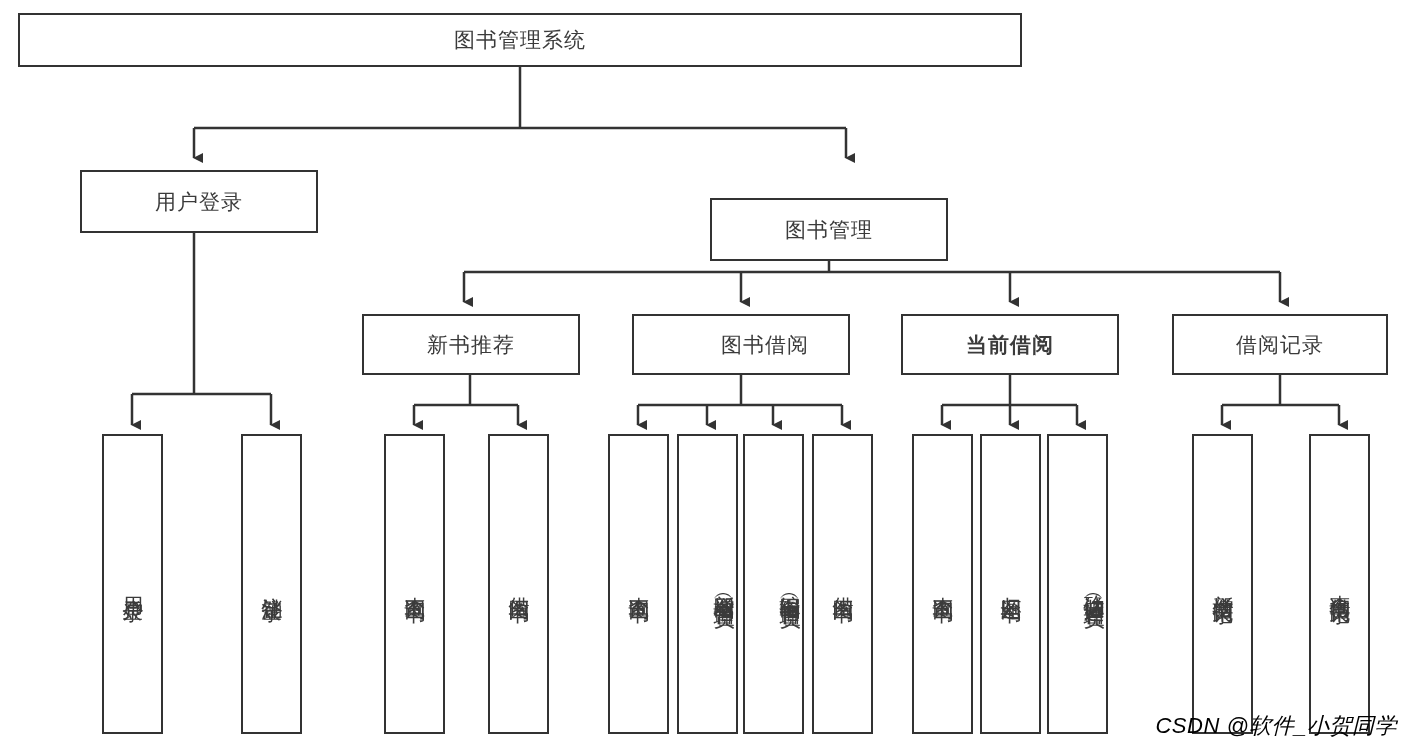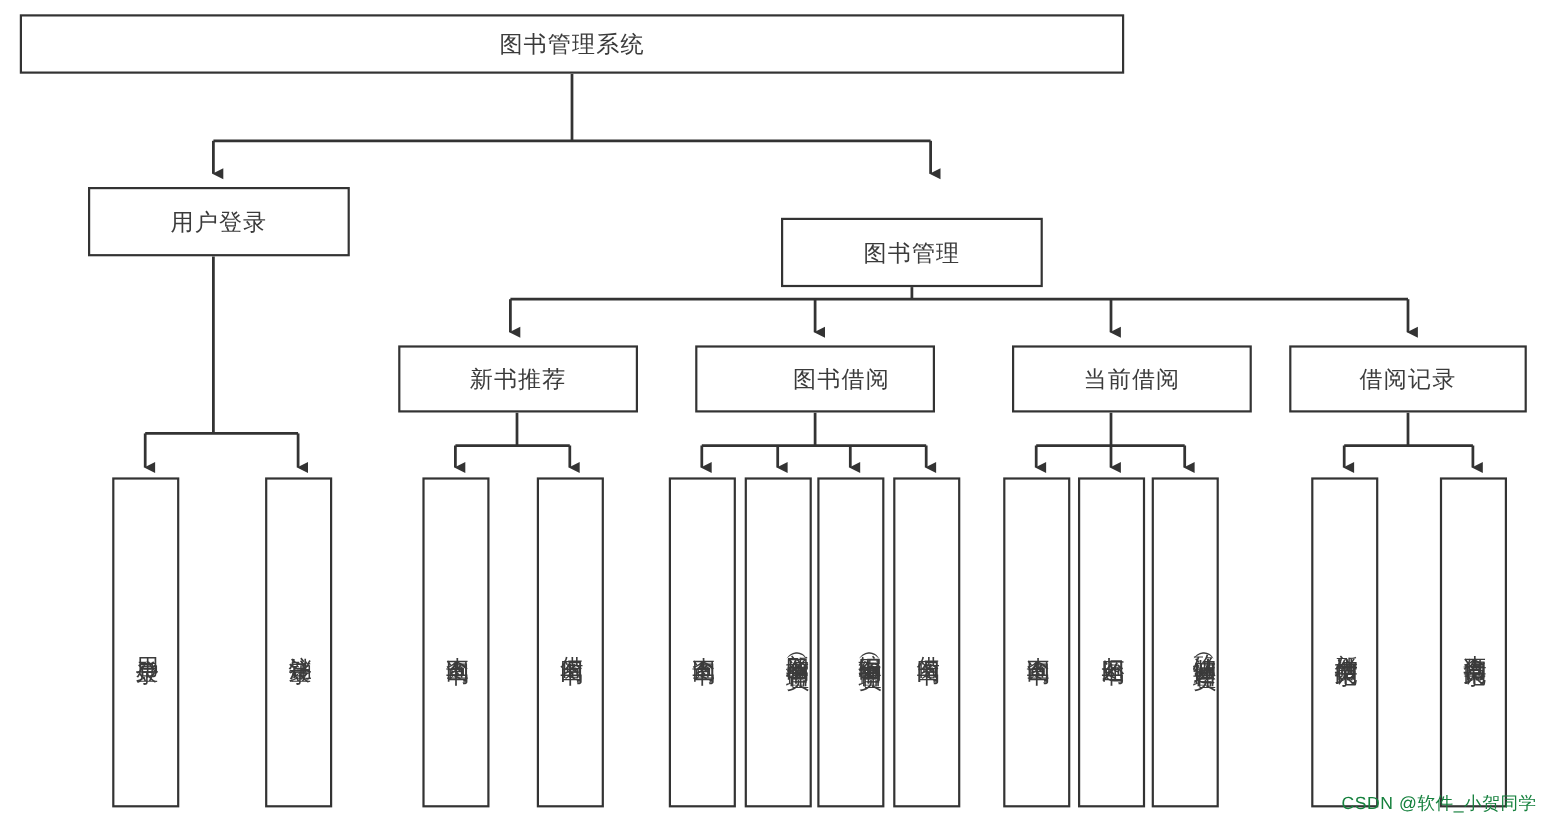--- a/index.html
+++ b/index.html
@@ -53,25 +53,26 @@
   .node-box.vertical.centered {
     align-items: center;
     padding-top: 0;
   }
   .node-label {
     display: block;
     white-space: nowrap;
   }
   .watermark {
     position: absolute;
-    color: #15803d;
-    font-size: 16px;
+    color: #000000;
+    font-size: 22px;
     letter-spacing: 0.5px;
     white-space: nowrap;
     user-select: none;
+    font-style: italic;
   }
 </style>
 </head>
 <body>
 
 <div id="diagram-root">
 
   <svg class="diagram-canvas" viewBox="0 0 1405 747">
     <defs>
       <marker id="arrowhead" markerWidth="11" markerHeight="11" refX="5.5" refY="9.5" orient="auto" markerUnits="userSpaceOnUse">
@@ -144,21 +145,21 @@
   <div class="node-box horizontal" style="left:710px; top:170px; width:238px; height:63px;margin-top:28px;">
     <span class="node-label">图书管理</span>
   </div>
 
   <div class="node-box horizontal" style="left:362px; top:314px; width:218px; height:61px;text-align:center;">
     <span class="node-label">新书推荐</span>
   </div>
   <div class="node-box horizontal" style="left:632px; top:314px; width:218px; height:61px;padding-left:48px;">
     <span class="node-label">图书借阅</span>
   </div>
-  <div class="node-box horizontal" style="left:920px; top:314px; width:218px; height:61px;">
+  <div class="node-box horizontal" style="left:901px; top:314px; width:218px; height:61px;font-weight:bold;">
     <span class="node-label">当前借阅</span>
   </div>
   <div class="node-box horizontal" style="left:1172px; top:314px; width:216px; height:61px;justify-content:center;">
     <span class="node-label">借阅记录</span>
   </div>
 
   <div class="node-box vertical centered" style="left:102px; top:434px; width:61px; height:300px;">
     <span class="node-label">用户登录</span>
   </div>
   <div class="node-box vertical centered" style="left:241px; top:434px; width:61px; height:300px;">

